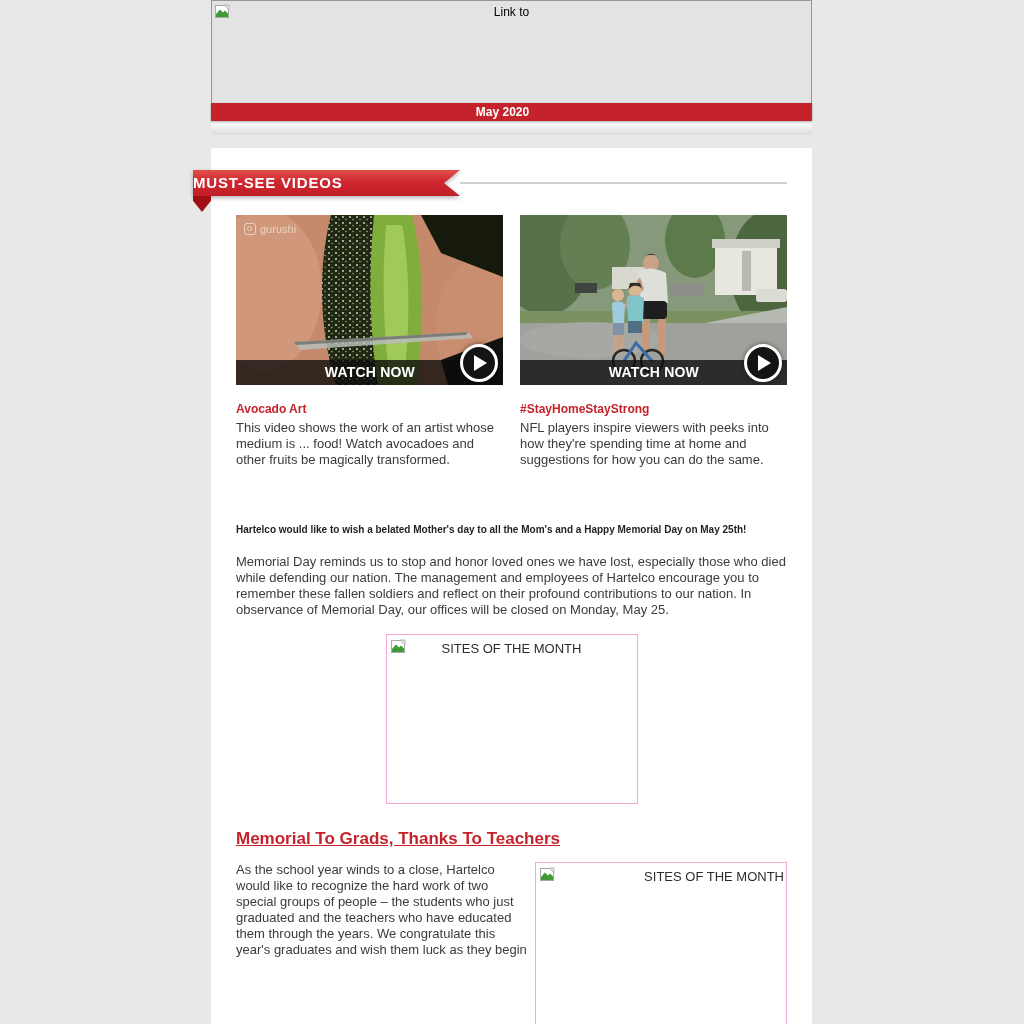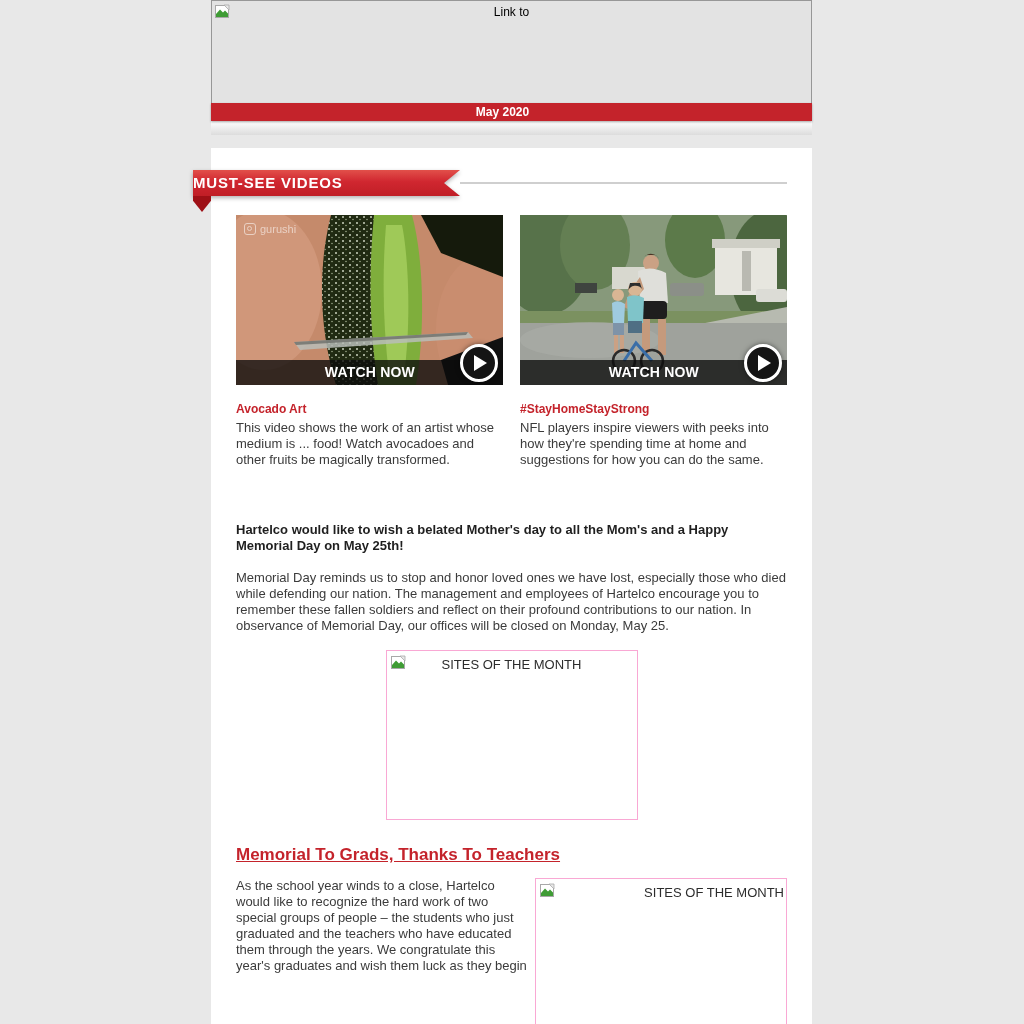--- a/index.html
+++ b/index.html
@@ -35,21 +35,21 @@
   .ig-glyph::after{content:"";position:absolute;left:2px;top:2px;width:5px;height:5px;border:1.2px solid #fff;border-radius:50%;box-sizing:border-box;}
 
   .video-text-row{display:flex;justify-content:space-between;margin-top:17px;}
   .video-text{width:267px;}
   .video-title{color:#c4232b;font-size:12px;font-weight:bold;margin:0 0 4px;}
   .video-desc{color:#3b3b3b;font-size:13px;line-height:16px;margin:0;}
 
   .ribbon--news{margin-top:19px;}
 
   
-  .intro-bold{font-size:13px;font-weight:bold;color:#1f1f1f;line-height:16px;margin:54px 0 0;}
+  .intro-bold{font-size:10px;font-weight:bold;color:#1f1f1f;line-height:16px;margin:54px 0 0;}
   .memorial-para{font-size:13px;color:#3b3b3b;line-height:16px;margin:16px 0 0;}
 
   .sites-box{box-sizing:border-box;border:1px solid #f9a8d4;background:#fff;position:relative;cursor:pointer;}
   .sites-box--center{width:252px;height:170px;margin:16px auto 0;}
   .sites-alt{font-size:13px;color:#2c2c2c;padding:6px 2px 0 2px;}
   .sites-alt--center{text-align:center;}
   .sites-alt--right{text-align:right;}
   .sites-box .broken-icon{top:4px;left:4px;}
 
   .article-heading{color:#c4232b;font-size:17px;font-weight:bold;text-decoration:underline;margin:25px 0 0;cursor:pointer;}

